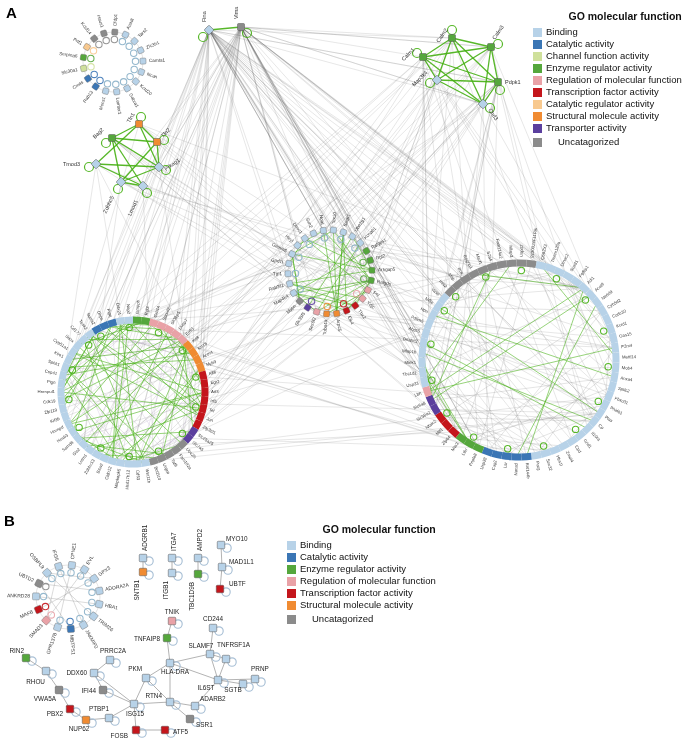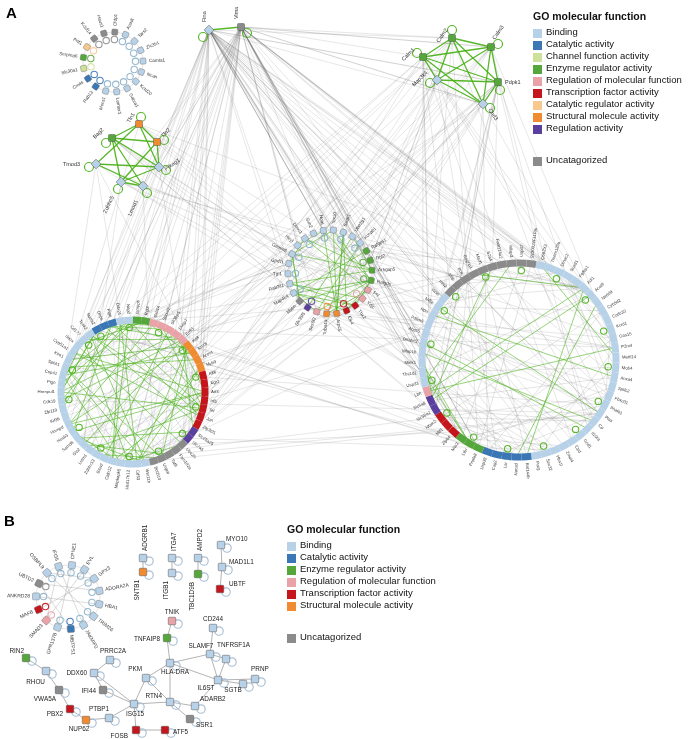--- a/index.html
+++ b/index.html
@@ -1,23 +1,23 @@
 <!DOCTYPE html>
 <html><head>
 <meta charset="utf-8">
 <style>
   html,body{margin:0;padding:0;background:#fff;}
   #fig{position:relative;width:700px;height:739px;background:#fff;overflow:hidden;
        font-family:"Liberation Sans", sans-serif;}
   #net{position:absolute;left:0;top:0;}
   .panel-letter{position:absolute;font-weight:bold;font-size:15px;color:#000;}
   .legend{position:absolute;font-size:9.5px;color:#111;line-height:12px;}
-  .legend-title{font-weight:bold;font-size:10.5px;margin-bottom:4px;}
-  .legend-item{display:flex;align-items:flex-end;height:12px;}
-  .legend-item.gap{margin-top:20px;}
+  .legend-title{font-weight:bold;font-size:10.5px;margin-bottom:4px;text-align:right;}
+  .legend-item{display:flex;align-items:center;height:12px;}
+  .legend-item.gap{margin-top:2px;gap:12px;}
   .sw{display:inline-block;width:9px;height:9px;margin-right:4px;flex:0 0 9px;}
 </style>
 </head>
 <body>
 
 <div id="fig">
   <svg id="net" width="700" height="739" viewBox="0 0 700 739">
       <g>
         <line x1="241.0" y1="27.0" x2="188.2" y2="438.3" stroke="#5f5f5f" stroke-width="0.45" opacity="0.33"></line>
         <line x1="241.0" y1="27.0" x2="97.0" y2="454.4" stroke="#5f5f5f" stroke-width="0.45" opacity="0.33"></line>
@@ -1184,21 +1184,21 @@
     <div class="legend-item">
         <span class="sw" style="background: rgb(248, 201, 143);"></span>
         <span>Catalytic regulator activity</span>
       </div>
     <div class="legend-item">
         <span class="sw" style="background: rgb(240, 139, 50);"></span>
         <span>Structural molecule activity</span>
       </div>
     <div class="legend-item">
         <span class="sw" style="background: rgb(91, 63, 158);"></span>
-        <span>Regulation activity</span>
+        <span>Transporter activity</span>
       </div>
     <div class="legend-item gap">
         <span class="sw" style="background: rgb(139, 139, 139);"></span>
         <span>Uncatagorized</span>
       </div>
   </div>
 
   <div class="legend" style="left:287px;top:523px">
     <div class="legend-title">GO molecular function</div>
     <div class="legend-item">

